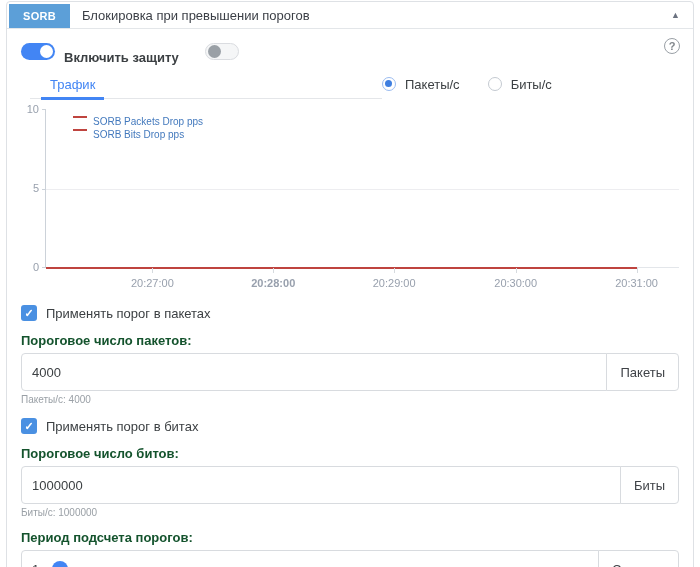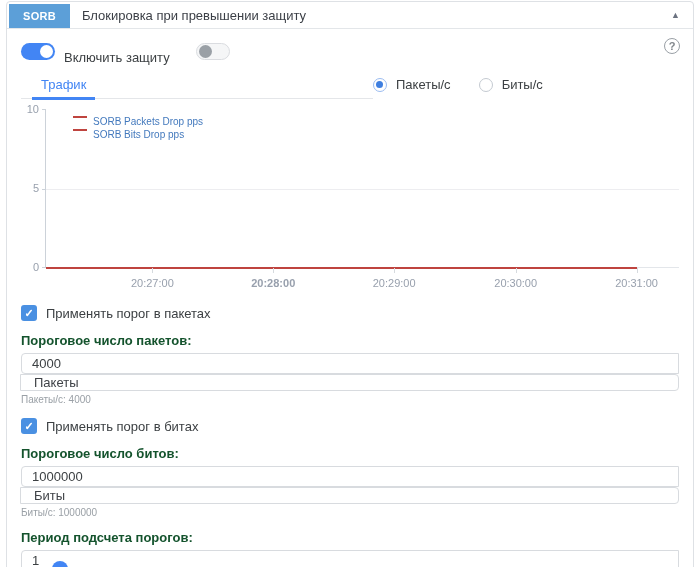--- a/index.html
+++ b/index.html
@@ -21,35 +21,35 @@
   
   .toggles-row { display: flex; align-items: center; padding: 9px 14px 6px; }
   .toggle { width: 34px; height: 17px; border-radius: 9px; position: relative;
     cursor: pointer; flex: none; }
   .toggle.on { background: #4285f4; }
   .toggle.on .knob { position: absolute; right: 2px; top: 2px; width: 13px;
     height: 13px; border-radius: 50%; background: #fff; }
   .toggle.off { background: #f5f6f7; border: 1px solid #dadce0; }
   .toggle.off .knob { position: absolute; left: 2px; top: 1px; width: 13px;
     height: 13px; border-radius: 50%; background: #9aa0a6; }
-  .toggle-label { margin: 12px 26px 0 9px; font-size: 13px; }
+  .toggle-label { margin: 12px 26px 0 9px; font-size: 13px; font-weight: bold; }
   .help { position: absolute; right: 13px; top: 36px; width: 16px; height: 16px;
     border: 1.6px solid #9aa0a6; border-radius: 50%; color: #80868b;
     font-size: 11px; font-weight: bold; display: flex; align-items: center;
     justify-content: center; cursor: pointer; }
 
   
-  .traffic-row { position: relative; height: 26px; margin: 2px 14px 0; }
+  .traffic-row { position: relative; height: 26px; margin: 2px 23px 0; }
   .tab-strip { position: absolute; left: 0; bottom: 0; width: 352px;
     border-bottom: 1px solid #e4e6e9; }
   .tab { display: inline-block; margin-left: 11px; padding: 4px 9px 5px;
     font-size: 13px; color: #4285f4; border-bottom: 3px solid #4285f4;
     margin-bottom: -2px; cursor: pointer; }
   .radio-group { position: absolute; left: 352px; top: 4px; display: flex;
-    align-items: center; }
+    }
   .radio { width: 14px; height: 14px; border-radius: 50%; flex: none;
     cursor: pointer; }
   .radio.sel { border: 1.5px solid #9bbcf0; position: relative; }
   .radio.sel::after { content: ""; position: absolute; left: 2px; top: 2px;
     width: 7px; height: 7px; border-radius: 50%; background: #3f7fe0; }
   .radio.unsel { border: 1.5px solid #c4cad1; }
   .radio-label { margin: 0 28px 0 9px; font-size: 13px; }
   .radio-label.last { margin-right: 0; }
   .date-box { position: absolute; right: 0; top: 0; width: 173px; height: 22px;
     border: 1px solid #ccd1d7; border-radius: 3px; font-size: 11.5px;
@@ -80,41 +80,41 @@
   
   .form { padding: 0 14px; }
   .checkbox-row { display: flex; align-items: center; margin-top: 13px;
     cursor: pointer; }
   .checkbox { width: 16px; height: 16px; border-radius: 3px; background: #4a90e2;
     color: #fff; font-size: 11px; font-weight: bold; display: flex;
     align-items: center; justify-content: center; flex: none; }
   .checkbox-label { margin-left: 9px; font-size: 13px; }
   .field-label { margin: 12px 0 5px; font-size: 13px; font-weight: bold;
     color: #14532d; }
-  .input-group { display: flex; height: 38px; flex-direction: column; }
+  .input-group { display: flex; height: 38px; }
   .input-group input { flex: 1; min-width: 0; border: 1px solid #d8dbdf;
     border-radius: 4px 0 0 4px; padding: 0 10px; font-size: 13px;
     color: #3c4043; font-family: "Liberation Sans", sans-serif; outline: none;
     background: #fff; }
   .addon { display: flex; align-items: center; padding: 0 13px;
     border: 1px solid #d8dbdf; margin-left: -1px; border-radius: 0 4px 4px 0;
     font-size: 13px; color: #3f4247; background: #fff; white-space: nowrap; }
   .helper { font-size: 10px; color: #9aa0a6; margin-top: 3px; }
 
   .peek-toggle { position: absolute; left: 52px; top: 561px; width: 16px;
     height: 16px; border-radius: 50%; background: #4285f4; }
 </style>
 </head>
 <body>
 
 <div class="panel">
 
   <div class="panel-header">
     <div class="badge">SORB</div>
-    <div class="panel-title">Блокировка при превышении защиту</div>
+    <div class="panel-title">Блокировка при превышении порогов</div>
     <div class="collapse">▲</div>
   </div>
 
   <div class="toggles-row">
     <div class="toggle on">
         <div class="knob"></div>
       </div>
     <div class="toggle-label">Включить защиту</div>
     <div class="toggle off">
         <div class="knob"></div>

